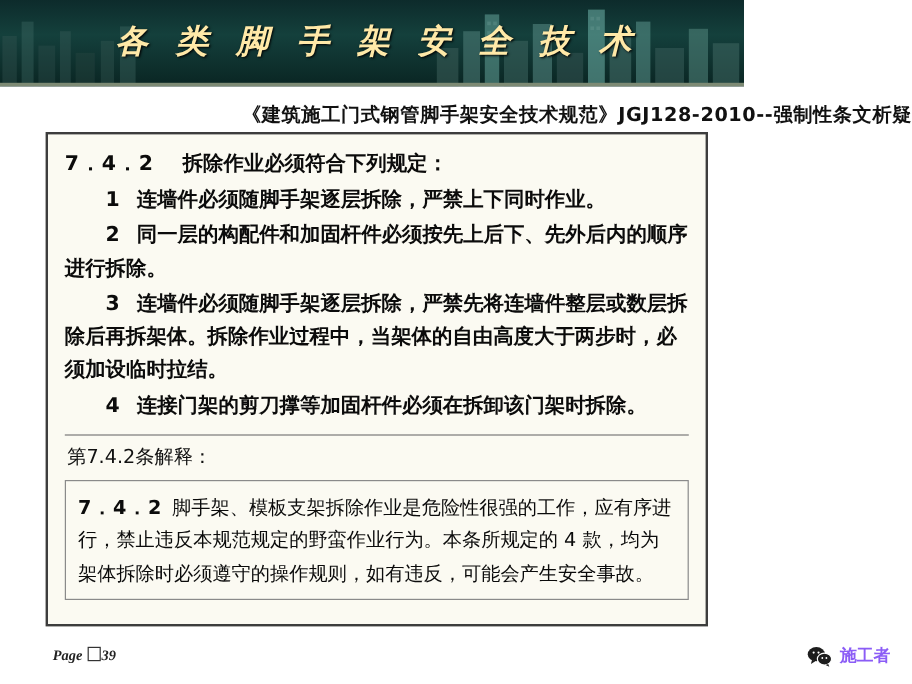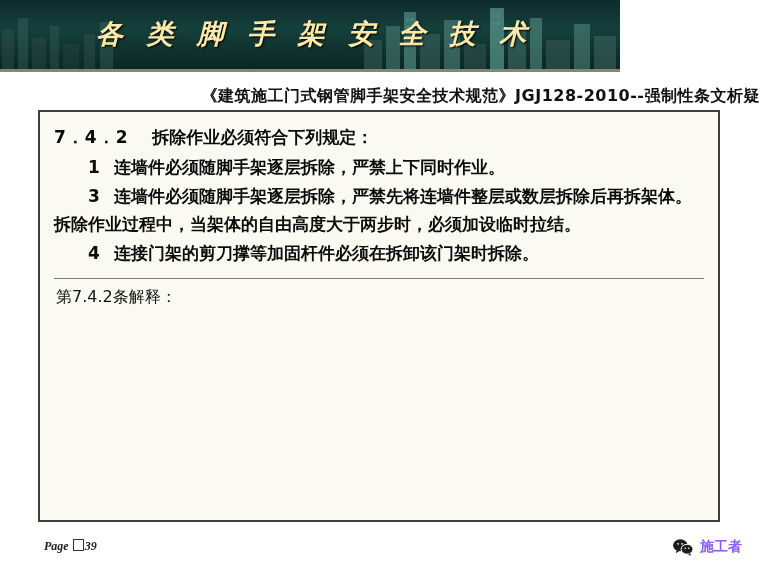--- a/index.html
+++ b/index.html
@@ -83,21 +83,21 @@
     color: #111111;
     font-weight: 600;
     letter-spacing: 0.5px;
   }
 
   
   .content-frame {
     position: absolute;
     left: 38px;
     top: 110px;
-    width: 682px;
+    width: 552px;
     height: 412px;
     background: #fbfaf2;
     border: 2px solid #3d3d3d;
     box-sizing: border-box;
     padding: 12px 14px 10px 14px;
   }
 
   .clause-block {
     font-family: "DejaVu Sans", sans-serif;
     color: #0b0b0b;
@@ -240,34 +240,42 @@
   <div class="clause-block">
     <p>
       <span class="num-label">7．4．2</span>
       &nbsp;&nbsp;&nbsp;<span>拆除作业必须符合下列规定：</span>
     </p>
 
     <p>
       <span class="indent"></span><span class="item-num">1</span><span>连墙件必须随脚手架逐层拆除，严禁上下同时作业。</span>
     </p>
 
+    <p>
+      <span class="indent"></span><span class="item-num">2</span><span>同一层的构配件和加固杆件必须按先上后下、先外后内的顺序进行拆除。</span>
+    </p>
 
     <p>
       <span class="indent"></span><span class="item-num">3</span><span>连墙件必须随脚手架逐层拆除，严禁先将连墙件整层或数层拆除后再拆架体。拆除作业过程中，当架体的自由高度大于两步时，必须加设临时拉结。</span>
     </p>
 
     <p>
       <span class="indent"></span><span class="item-num">4</span><span>连接门架的剪刀撑等加固杆件必须在拆卸该门架时拆除。</span>
     </p>
   </div>
 
   <hr class="divider">
 
   <div class="explain-head">第7.4.2条解释：</div>
 
+  <div class="explain-box">
+    <div class="explain-text">
+      <span class="code">7．4．2</span><span>脚手架、模板支架拆除作业是危险性很强的工作，应有序进行，禁止违反本规范规定的野蛮作业行为。本条所规定的 4 款，均为架体拆除时必须遵守的操作规则，如有违反，可能会产生安全事故。</span>
+    </div>
+  </div>
 </div>
 
 <div class="page-num">
   <span>Page</span>
   <span class="box"></span><span>39</span>
 </div>
 
 <div class="wechat">
   <svg class="wechat-icon" viewBox="0 0 24 20">
     <ellipse cx="9" cy="8" rx="8" ry="6.6" fill="#1d1d1d"></ellipse>

